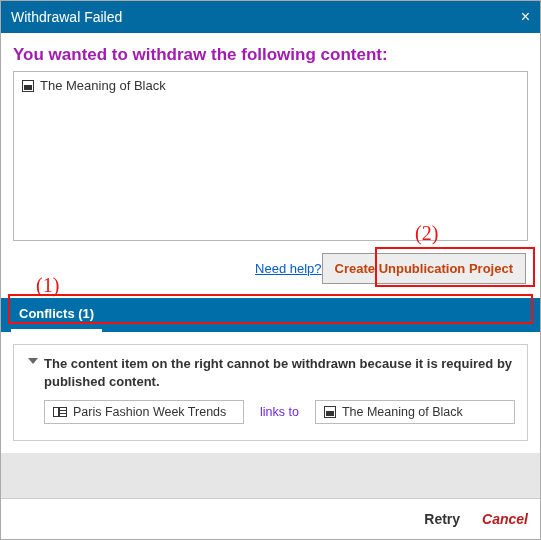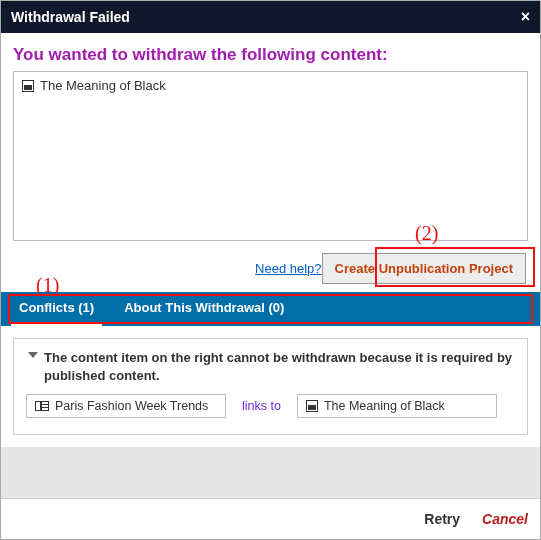--- a/index.html
+++ b/index.html
@@ -8,27 +8,27 @@
     font-size: 13px;
     color: #333;
     background: #fff;
     width: 541px;
     height: 540px;
     position: relative;
     overflow: hidden;
   }
   .dialog { border: 1px solid #aaa; width: 541px; height: 540px; display: flex; flex-direction: column; }
   .titlebar {
-    background: #0f172a;
+    background: #0369a1;
     color: #fff;
     padding: 8px 10px;
     display: flex;
     align-items: center;
     justify-content: space-between;
-    font-weight: bold;
+    font-weight: normal;
     font-size: 14px;
     gap: 40px;
   }
   .titlebar .close { cursor: pointer; font-size: 16px; line-height: 1; }
   .body { padding: 12px 12px 0 12px; flex: 0 0 auto; }
   .prompt { font-size: 17px; font-weight: bold; margin-bottom: 6px; color: #a21caf; }
   .content-box {
     border: 1px solid #b8b8b8;
     background: #fff;
     height: 170px;
@@ -69,21 +69,21 @@
     font-weight: bold;
     color: #c2410c;
     cursor: pointer;
   }
   .tabs-bar {
     background: #006ea8;
     display: flex;
     align-items: flex-end;
     padding: 0 10px;
     height: 34px;
-    margin-top: 8px;
+    margin-top: 14px;
   }
   .tab {
     color: #fff;
     font-weight: bold;
     font-size: 13px;
     padding: 9px 8px 8px 8px;
     cursor: pointer;
     border-bottom: 3px solid transparent;
     margin-right: 14px;
   }
@@ -97,21 +97,21 @@
   .conflict-head { display: flex; gap: 8px; align-items: flex-start; }
   .chevron {
     width: 10px; height: 10px; margin-top: 3px; cursor: pointer; position: relative; flex: 0 0 auto;
   }
   .chevron::before {
     content: ""; position: absolute; left: 2px; top: 0;
     border-left: 5px solid transparent; border-right: 5px solid transparent;
     border-top: 6px solid #666;
   }
   .conflict-msg { font-size: 13px; font-weight: bold; color: #333; line-height: 1.35; }
-  .link-row { display: flex; align-items: center; gap: 16px; margin-top: 10px; }
+  .link-row { display: flex; align-items: center; gap: 16px; margin-top: 10px; margin-left: 18px; }
   .ref-box {
     border: 1px solid #bbb;
     background: #fff;
     padding: 4px 8px;
     width: 200px;
     display: flex;
     align-items: center;
     gap: 6px;
     font-size: 12.5px;
     white-space: nowrap; overflow: hidden; text-overflow: ellipsis;
@@ -155,21 +155,20 @@
       </div>
     </div>
     <div class="actions-row">
       <a class="help-link">Need help?</a>
       <button class="create-btn">Create Unpublication Project</button>
     </div>
   </div>
 
   <div class="tabs-bar">
     <div class="tab active">Conflicts (1)</div>
-    <div class="tab">About This Withdrawal (0)</div>
   </div>
 
   <div class="conflict-panel">
     <div class="conflict-card">
       <div class="conflict-head">
         <span class="chevron"></span>
         <div class="conflict-msg">The content item on the right cannot be withdrawn because it is required by published content.</div>
       </div>
       <div class="link-row">
         <div class="ref-box">

